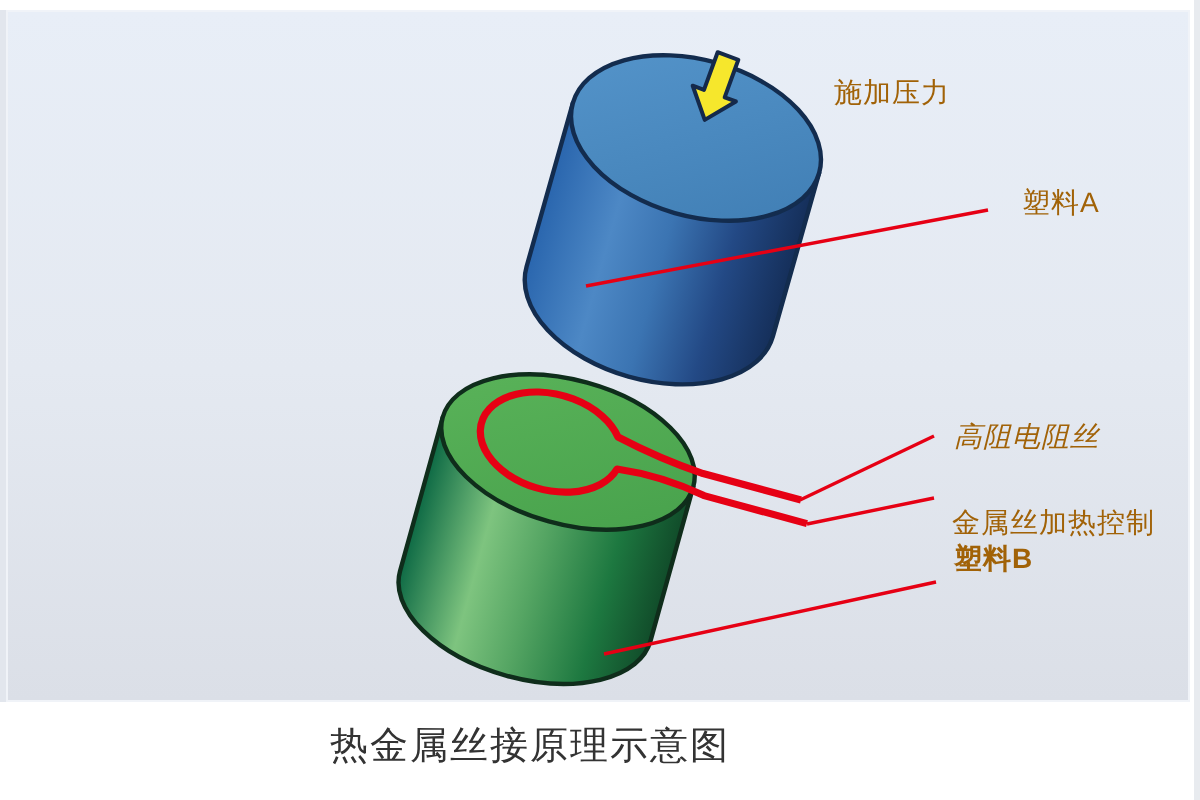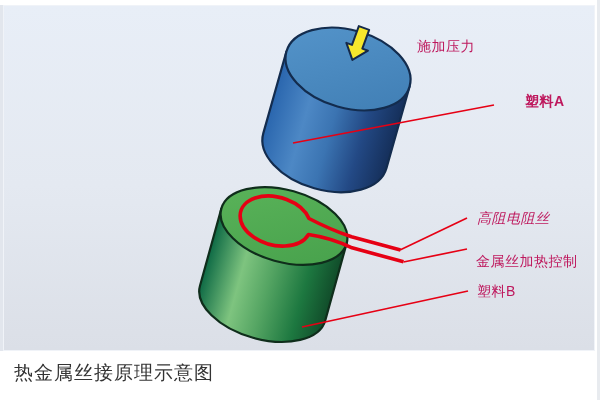--- a/index.html
+++ b/index.html
@@ -12,31 +12,31 @@
     background:linear-gradient(180deg,#e8eef7 0%,#e4e9f1 52%,#dbdfe7 100%);
     border:1px solid #f0f3f8;
     box-shadow:-3px 0 0 #e2e6ed;
   }
   .page-edge{
     position:absolute;right:0;top:0;width:3px;height:400px;
     background:#d6dae1;opacity:.55;
   }
   svg.overlay{position:absolute;left:0;top:0;width:600px;height:400px;}
   .lbl{
-    position:absolute;font-size:14px;line-height:15px;color:#be185d;
+    position:absolute;font-size:14px;line-height:15px;color:#a16207;
     white-space:nowrap;letter-spacing:.5px;
   }
   .lbl-pressure{left:417px;top:39px;}
-  .lbl-plastic-a{left:525px;top:94px;font-weight:bold;}
+  .lbl-plastic-a{left:511px;top:94px;}
   .lbl-resist{left:477px;top:211px;font-style:italic;}
   .lbl-heat{left:476px;top:254px;}
-  .lbl-plastic-b{left:477px;top:284px;}
+  .lbl-plastic-b{left:477px;top:272px;font-weight:bold;}
   .caption{
     position:absolute;left:0;top:360px;width:516px;
-    padding-left:14px;box-sizing:border-box;
+    text-align:center;padding-left:14px;box-sizing:border-box;
     font-size:19px;color:#333333;letter-spacing:1px;
   }
 </style>
 </head>
 <body>
 
 <div class="panel"></div>
 <div class="page-edge"></div>
 
 <svg class="overlay" viewBox="0 0 600 400" aria-hidden="true">

